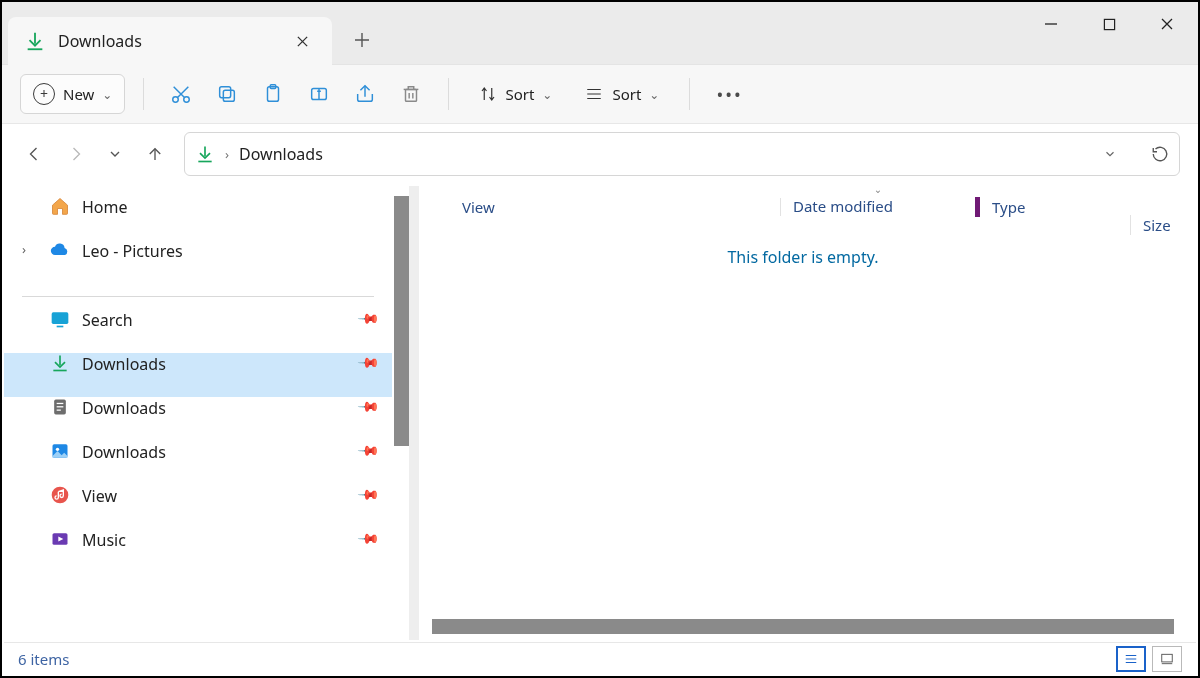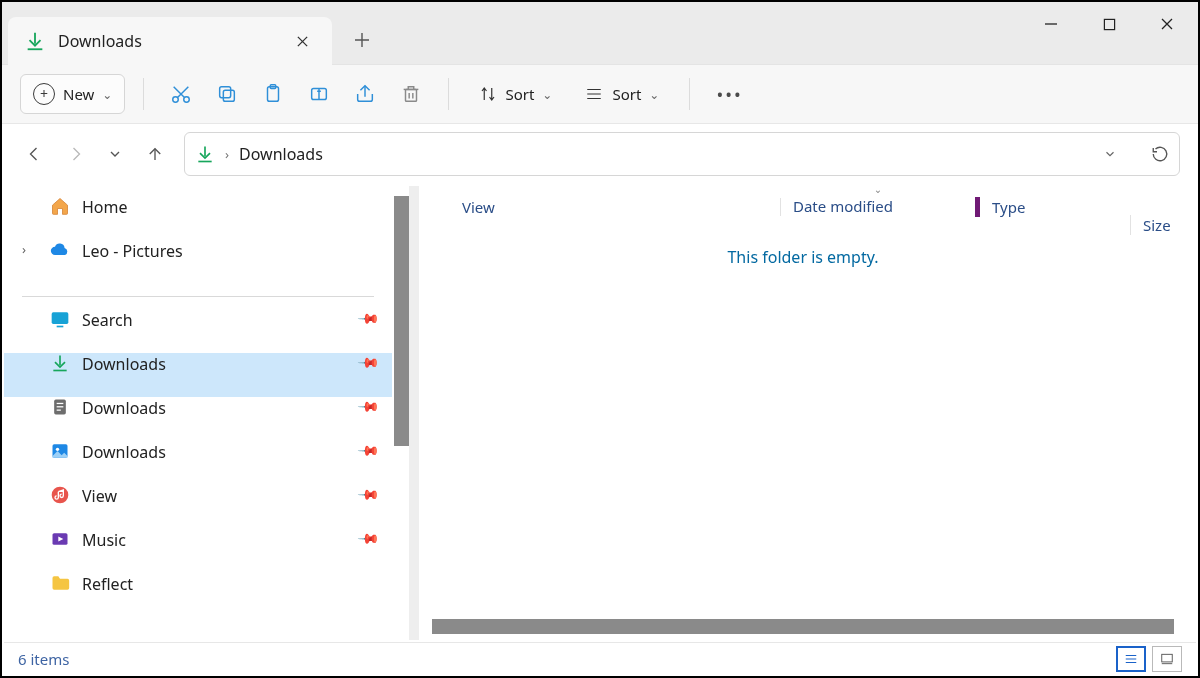--- a/index.html
+++ b/index.html
@@ -437,28 +437,20 @@
         <span class="ico">
           <svg width="20" height="20" viewBox="0 0 24 24" fill="#6a3ab2">
               <rect x="3" y="5" width="18" height="14" rx="2"></rect>
               <path d="M10 9l6 3-6 3z" fill="#fff"></path>
             </svg>
         </span>
         <span>Music</span>
         <span class="pin">📌</span>
       </div>
 
-      <div class="nav-item">
-        <span class="ico">
-          <svg width="20" height="20" viewBox="0 0 24 24" fill="#f5c542">
-              <path d="M3 6a2 2 0 0 1 2-2h5l2 3h9a2 2 0 0 1 2 2v9a2 2 0 0 1-2 2H5a2 2 0 0 1-2-2z"></path>
-            </svg>
-        </span>
-        <span>Reflect</span>
-      </div>
     </div>
     <div class="vscroll"></div>
   </div>
 
   <div class="content">
     <div class="content-left-strip"></div>
     <div class="col-headers">
       <div class="col name"><span>View</span></div>
       <div class="col date">
         <span class="chevup">⌄</span>

